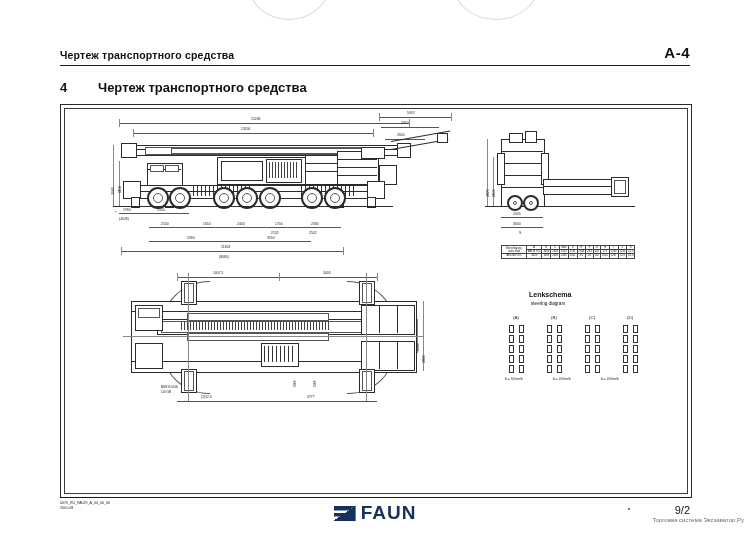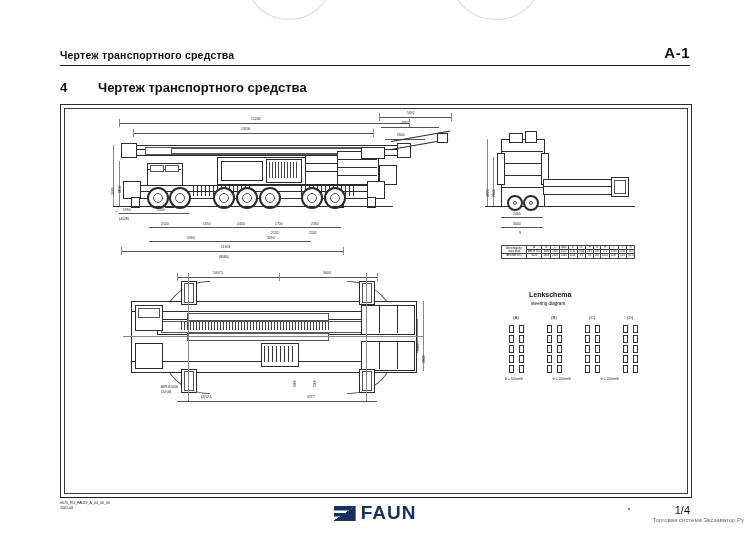--- a/index.html
+++ b/index.html
@@ -123,21 +123,21 @@
 </head>
 <body>
 
 <div class="page">
 
   <div class="arc" style="left:248px;top:-52px;width:80px;height:70px;"></div>
   <div class="arc" style="left:452px;top:-56px;width:86px;height:74px;"></div>
 
   <div class="hdr">
     <div class="hdr-title">Чертеж транспортного средства</div>
-    <div class="hdr-code">A-1</div>
+    <div class="hdr-code">A-4</div>
   </div>
 
   <div class="sec">
     <div class="sec-num">4</div>
     <div class="sec-title">Чертеж транспортного средства</div>
   </div>
 
   <div class="frame">
     <div class="frame-inner"></div>
 
@@ -517,19 +517,19 @@
 
   <div class="foot">
     <div class="foot-l">
       <div>0070_RU_FA029_A_04_00_00</div>
       <div>2001-08</div>
     </div>
     <div class="logo">
       <div class="logo-mark"></div>
       <div class="logo-text">FAUN</div>
     </div>
-    <div class="foot-r">1/4</div>
+    <div class="foot-r">9/2</div>
   </div>
 
   <div class="speck" style="left:628px;top:508px;"></div>
   <div class="watermark">Торговая система Эксзаватор.Ру</div>
 
 </div>
 
 </body></html>

